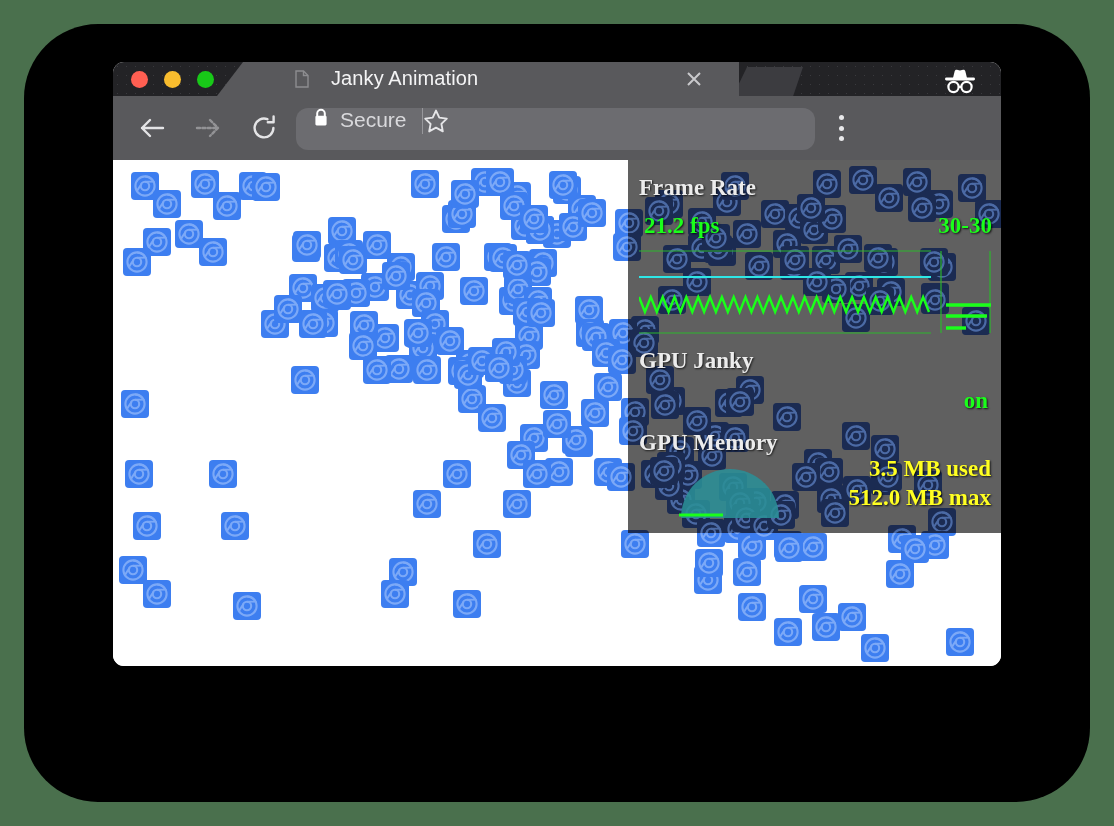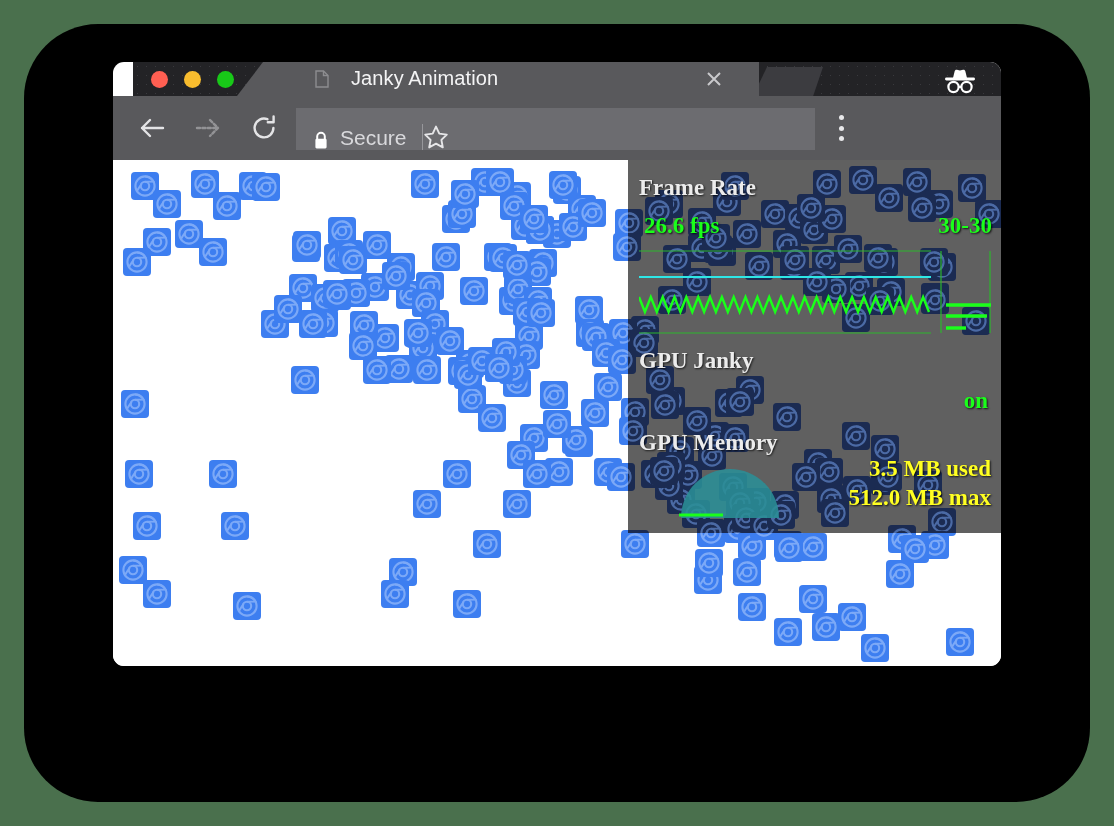--- a/index.html
+++ b/index.html
@@ -38,21 +38,20 @@
     background: #ffffff;
   }
 
   
   #tab-strip {
     position: relative;
     height: 34px;
     background: #232326;
     background-image: radial-gradient(#3a3a3e 0.8px, transparent 0.9px);
     background-size: 9px 9px;
-    margin-left: 20px;
   }
   .traffic-lights {
     position: absolute;
     left: 18px;
     top: 9px;
     display: flex;
     gap: 16px;
     z-index: 4;
   }
   .traffic-light { width: 17px; height: 17px; border-radius: 50%; }
@@ -138,23 +137,23 @@
   #nav-forward{ margin-left: 20px; opacity: 0.42; }
   #nav-reload { margin-left: 20px; }
 
   #omnibox {
     position: absolute;
     left: 183px;
     top: 12px;
     width: 519px;
     height: 42px;
     background: #6c6c70;
-    border-radius: 0;
+    border-radius: 12px;
     display: flex;
-    align-items: flex-end;
+    align-items: flex-start;
   }
   #lock-icon { margin-left: 17px; width: 16px; height: 19px; }
   #secure-label {
     margin-left: 11px;
     color: #d9d9dc;
     font-size: 21px;
     white-space: nowrap;
   }
   #omnibox-divider {
     width: 1px;
@@ -3015,21 +3014,21 @@
             <svg viewBox="0 0 28 28">
               <circle cx="14" cy="14" r="9.6" fill="none" stroke="#7ca9f7" stroke-width="2.1"></circle>
               <circle cx="14" cy="14" r="4.2" fill="none" stroke="#7ca9f7" stroke-width="2.1"></circle>
               <path d="M14 4.4 A9.6 9.6 0 0 1 22.6 9.6 L14 9.8" fill="none" stroke="#7ca9f7" stroke-width="2"></path>
               <path d="M5.6 19.4 L10.6 11.8" fill="none" stroke="#7ca9f7" stroke-width="2"></path>
             </svg>
           </div>
         </div>
 
       <span class="hud-title" id="fr-title">Frame Rate</span>
-      <span class="hud-value green" id="fr-fps">26.6 fps</span>
+      <span class="hud-value green" id="fr-fps">21.2 fps</span>
       <span class="hud-value green" id="fr-range">30-30</span>
 
       <svg id="fr-graph" viewBox="0 0 352 84">
 
         <line x1="0" y1="1" x2="292" y2="1" stroke="#2db52d" stroke-width="1.2"></line>
         <line x1="0" y1="83" x2="292" y2="83" stroke="#2db52d" stroke-width="1.2"></line>
 
         <line x1="0" y1="27" x2="292" y2="27" stroke="#2ee6e6" stroke-width="2"></line>
 
         <polyline id="fr-sawtooth" fill="none" stroke="#1aff1a" stroke-width="2.4" points="0.0,47 5.9,62 11.8,47 17.8,62 23.7,47 29.6,62 35.5,47 41.4,62 47.3,47 53.3,62 59.2,47 65.1,62 71.0,47 76.9,62 82.9,47 88.8,62 94.7,47 100.6,62 106.5,47 112.4,62 118.4,47 124.3,62 130.2,47 136.1,62 142.0,47 148.0,62 153.9,47 159.8,62 165.7,47 171.6,62 177.6,47 183.5,62 189.4,47 195.3,62 201.2,47 207.1,62 213.1,47 219.0,62 224.9,47 230.8,62 236.7,47 242.7,62 248.6,47 254.5,62 260.4,47 266.3,62 272.2,47 278.2,62 284.1,47 290.0,62"></polyline>

